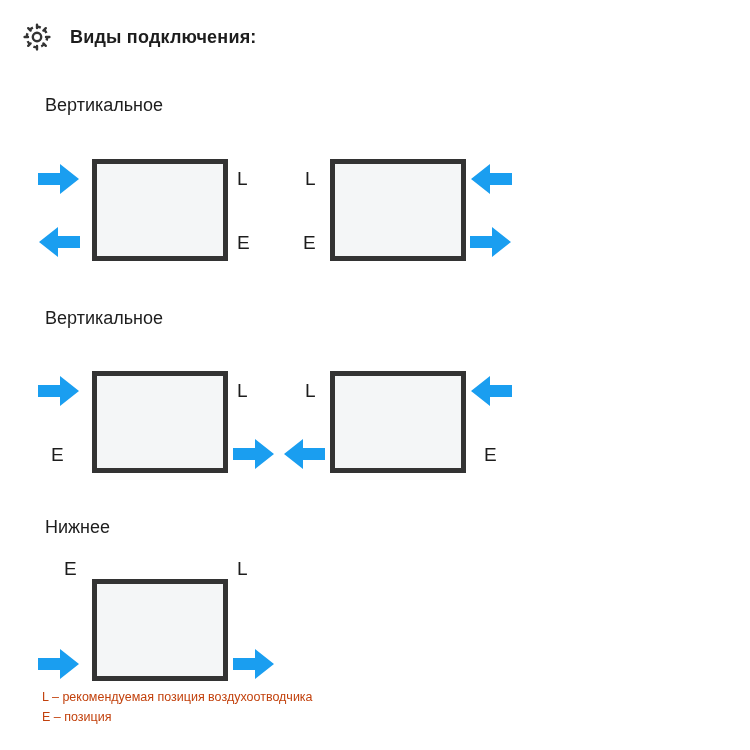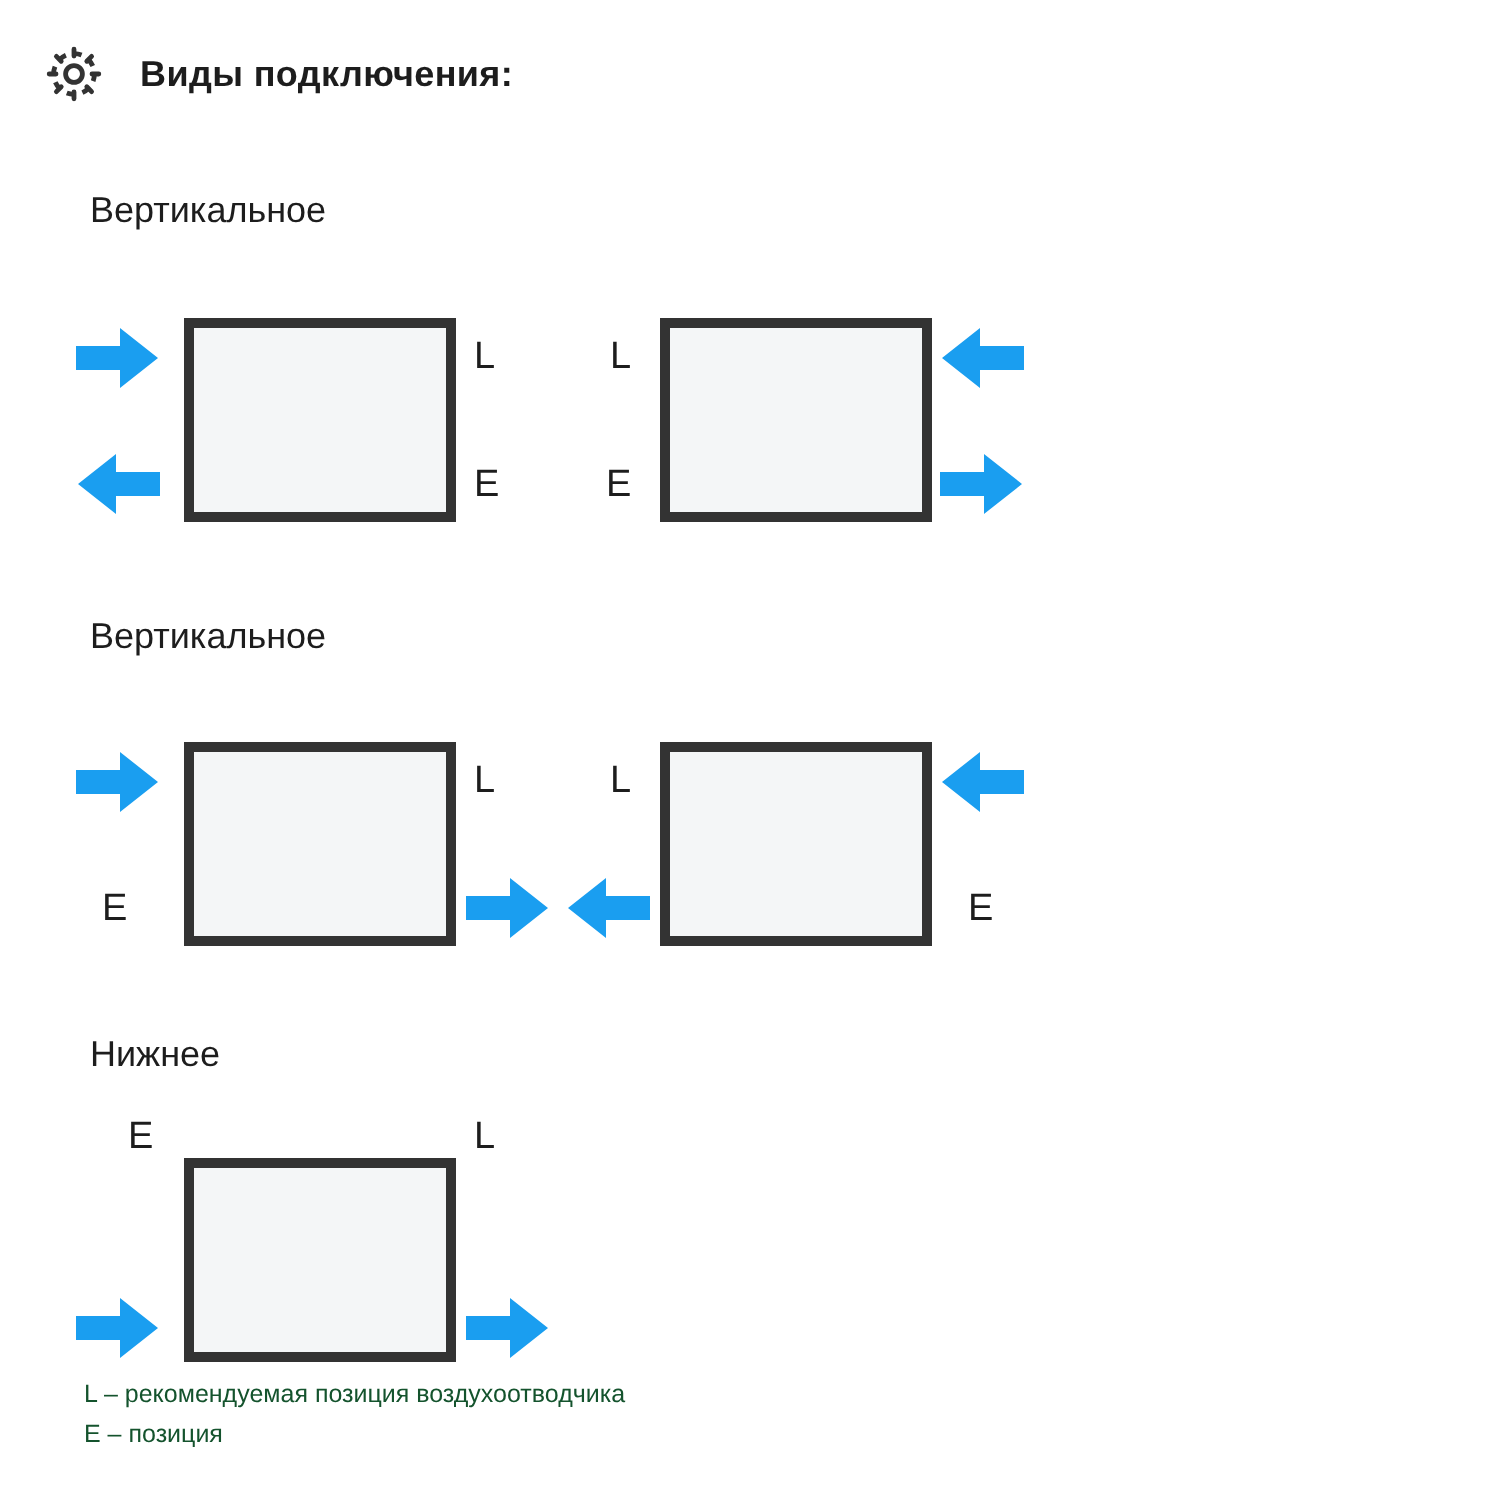--- a/index.html
+++ b/index.html
@@ -67,21 +67,21 @@
     color: #1d1d1d;
     line-height: 1;
   }
 
   
   .legend {
     position: absolute;
     left: 42px;
     bottom: 22px;
     font-size: 12.5px;
-    color: #14532d;
+    color: #c2410c;
     line-height: 1.65;
   }
   .legend div { white-space: nowrap; }
 </style>
 </head>
 <body>
 
 <div class="header">
   <span class="gear-icon">
     <svg width="30" height="30" viewBox="0 0 30 30">

